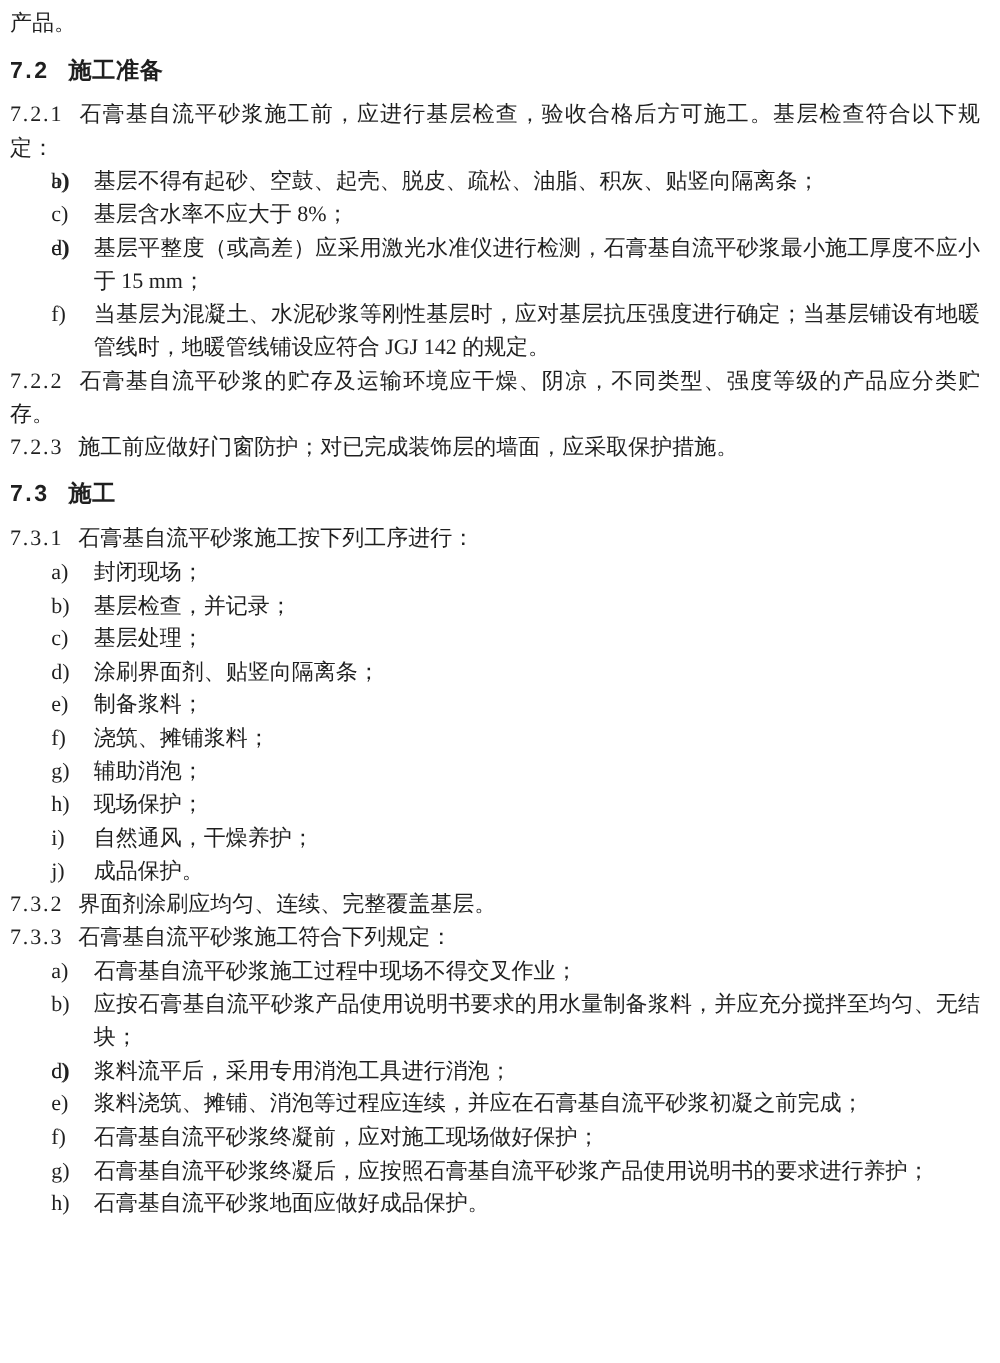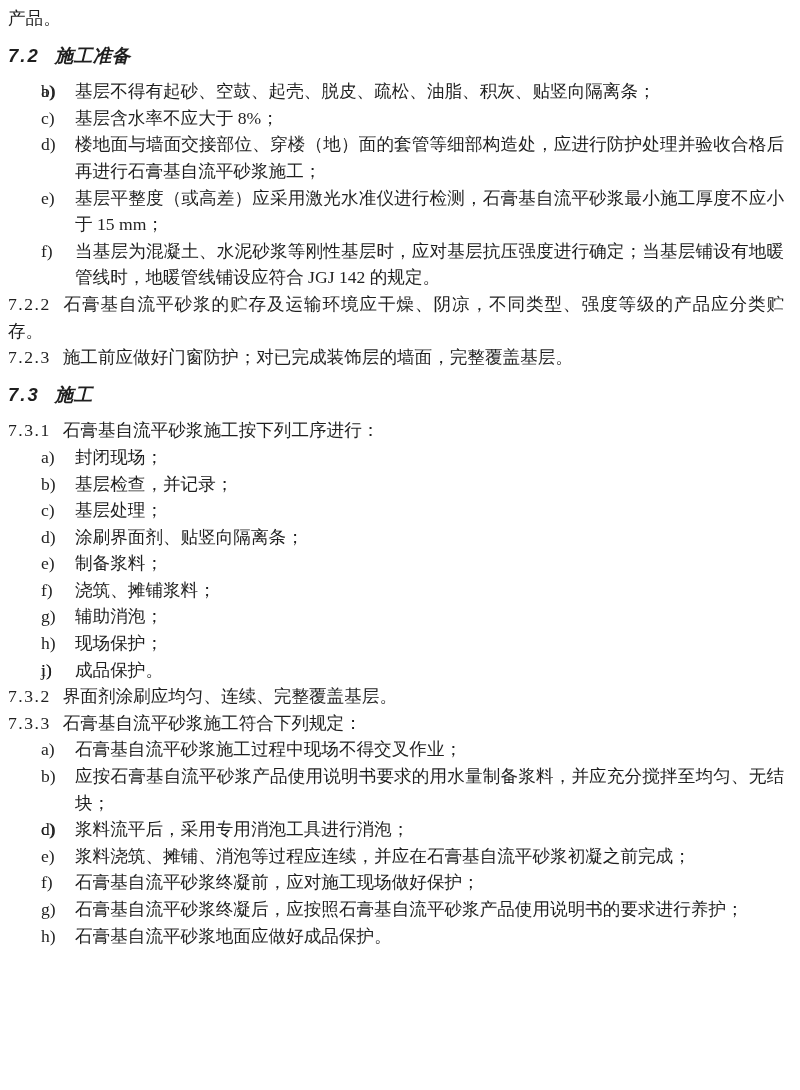--- a/index.html
+++ b/index.html
@@ -19,61 +19,61 @@
     text-align: justify;
   }
   .para { margin: 0; }
   .num { letter-spacing: 1.5px; margin-right: 12px; white-space: nowrap; }
   .heading {
     font-family: "Liberation Sans", "DejaVu Sans", sans-serif;
     font-size: 18.5px; font-weight: 700;
     margin: 11px 0 9px 0;
     letter-spacing: 0.5px;
     text-align: left;
-    font-style: italic;
   }
   .hnum { margin-right: 15px; letter-spacing: 2px; white-space: nowrap; }
   .li { position: relative; padding-left: 67px; margin: 0; }
   .li-label { position: absolute; left: 33px; top: 0; }
 </style>
 </head>
 <body style="background: rgb(255, 255, 255);">
 
 <div class="page" style="color: rgb(31, 31, 31);">
 
   <p class="para">产品。</p>
 
 
   <h2 class="heading"><span class="hnum">7.2</span><span>施工准备</span></h2>
 
+  <p class="para"><span class="num">7.2.1</span><span>石膏基自流平砂浆施工前，应进行基层检查，验收合格后方可施工。基层检查符合以下规定：</span></p>
 
   <div class="li"><span class="li-label">a)</span></div>
   <div class="li"><span class="li-label">b)</span><span>基层不得有起砂、空鼓、起壳、脱皮、疏松、油脂、积灰、贴竖向隔离条；</span></div>
   <div class="li"><span class="li-label">c)</span><span>基层含水率不应大于 8%；</span></div>
-  <div class="li"><span class="li-label">d)</span><span>楼地面与墙面交接部位、穿楼（地）面的套管等细部构造处，应进行防护处理并验收合格后再进行石膏基自流平砂浆施工；</span></div>
+  <div class="li"><span class="li-label">d)</span></div>
   <div class="li"><span class="li-label">e)</span><span>基层平整度（或高差）应采用激光水准仪进行检测，石膏基自流平砂浆最小施工厚度不应小于 15 mm；</span></div>
   <div class="li"><span class="li-label">f)</span><span>当基层为混凝土、水泥砂浆等刚性基层时，应对基层抗压强度进行确定；当基层铺设有地暖管线时，地暖管线铺设应符合 JGJ 142 的规定。</span></div>
 
   <p class="para"><span class="num">7.2.2</span><span>石膏基自流平砂浆的贮存及运输环境应干燥、阴凉，不同类型、强度等级的产品应分类贮存。</span></p>
 
-  <p class="para"><span class="num">7.2.3</span><span>施工前应做好门窗防护；对已完成装饰层的墙面，完整覆盖基层。</span></p>
+  <p class="para"><span class="num">7.2.3</span><span>施工前应做好门窗防护；对已完成装饰层的墙面，应采取保护措施。</span></p>
 
   <h2 class="heading"><span class="hnum">7.3</span><span>施工</span></h2>
 
   <p class="para"><span class="num">7.3.1</span><span>石膏基自流平砂浆施工按下列工序进行：</span></p>
 
   <div class="li"><span class="li-label">a)</span><span>封闭现场；</span></div>
   <div class="li"><span class="li-label">b)</span><span>基层检查，并记录；</span></div>
   <div class="li"><span class="li-label">c)</span><span>基层处理；</span></div>
   <div class="li"><span class="li-label">d)</span><span>涂刷界面剂、贴竖向隔离条；</span></div>
   <div class="li"><span class="li-label">e)</span><span>制备浆料；</span></div>
   <div class="li"><span class="li-label">f)</span><span>浇筑、摊铺浆料；</span></div>
   <div class="li"><span class="li-label">g)</span><span>辅助消泡；</span></div>
   <div class="li"><span class="li-label">h)</span><span>现场保护；</span></div>
-  <div class="li"><span class="li-label">i)</span></div>
+  <div class="li"><span class="li-label">i)</span><span>自然通风，干燥养护；</span></div>
   <div class="li"><span class="li-label">j)</span><span>成品保护。</span></div>
 
   <p class="para"><span class="num">7.3.2</span><span>界面剂涂刷应均匀、连续、完整覆盖基层。</span></p>
 
   <p class="para"><span class="num">7.3.3</span><span>石膏基自流平砂浆施工符合下列规定：</span></p>
 
   <div class="li"><span class="li-label">a)</span><span>石膏基自流平砂浆施工过程中现场不得交叉作业；</span></div>
   <div class="li"><span class="li-label">b)</span><span>应按石膏基自流平砂浆产品使用说明书要求的用水量制备浆料，并应充分搅拌至均匀、无结块；</span></div>
   <div class="li"><span class="li-label">c)</span></div>
   <div class="li"><span class="li-label">d)</span><span>浆料流平后，采用专用消泡工具进行消泡；</span></div>

